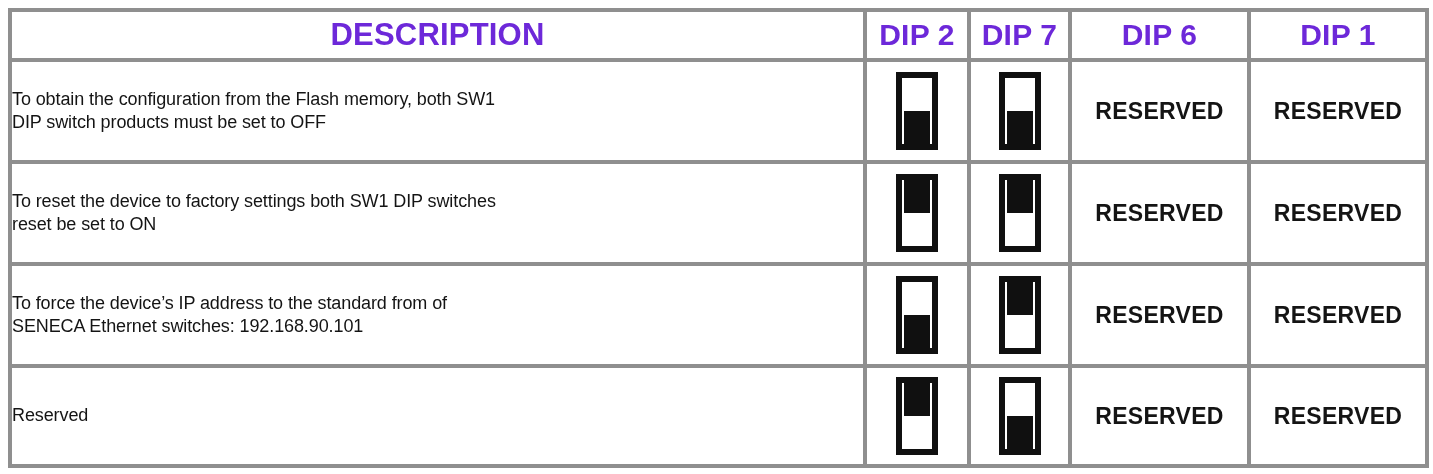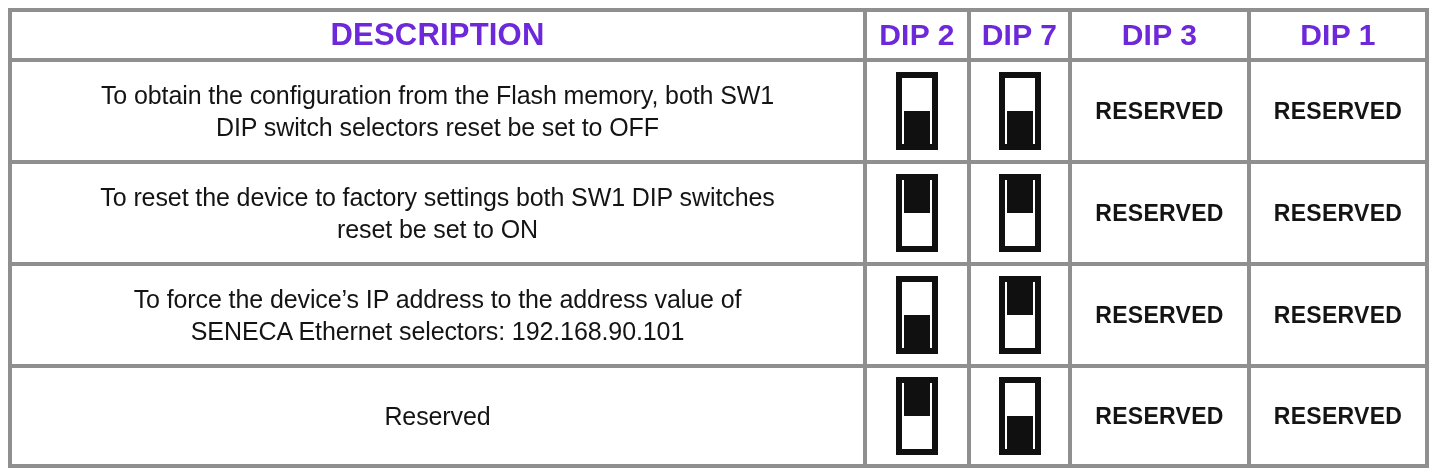--- a/index.html
+++ b/index.html
@@ -74,23 +74,23 @@
     letter-spacing: 0.2px;
     line-height: 1.05;
   }
   .hdr-desc { font-size: 31px; }
 
   
   .body-row { height: 102px; }
   .body-row.r4 { height: 100px; }
 
   .desc-cell {
-    text-align: center;
+    text-align: left;
     padding: 0 14px 0 14px;
-    font-size: 25px;
+    font-size: 18px;
     color: #141414;
     line-height: 1.28;
     letter-spacing: -0.1px;
   }
   .desc-cell .line { display: block; white-space: nowrap; }
 
   .reserved-cell {
     text-align: center;
     font-size: 23px;
     font-weight: bold;
@@ -135,30 +135,30 @@
         <col class="c-d1">
         <col class="c-d2">
         <col class="c-d3">
         <col class="c-d4">
     </colgroup>
     <thead>
       <tr class="hdr-row">
         <th class="hdr-cell hdr-desc">DESCRIPTION</th>
         <th class="hdr-cell">DIP 2</th>
         <th class="hdr-cell">DIP 7</th>
-        <th class="hdr-cell">DIP 3</th>
+        <th class="hdr-cell">DIP 6</th>
         <th class="hdr-cell">DIP 1</th>
       </tr>
     </thead>
     <tbody>
 
       <tr class="body-row r1">
         <td class="desc-cell">
           <span class="line">To obtain the configuration from the Flash memory, both SW1</span>
-          <span class="line">DIP switch selectors reset be set to OFF</span>
+          <span class="line">DIP switch products must be set to OFF</span>
         </td>
         <td class="sw-cell">
           <span class="dipsw off"><span class="slider"></span></span>
         </td>
         <td class="sw-cell">
           <span class="dipsw off"><span class="slider"></span></span>
         </td>
         <td class="reserved-cell">RESERVED</td>
         <td class="reserved-cell">RESERVED</td>
       </tr>
@@ -173,22 +173,22 @@
         </td>
         <td class="sw-cell">
           <span class="dipsw on"><span class="slider"></span></span>
         </td>
         <td class="reserved-cell">RESERVED</td>
         <td class="reserved-cell">RESERVED</td>
       </tr>
 
       <tr class="body-row r3">
         <td class="desc-cell">
-          <span class="line">To force the device’s IP address to the address value of</span>
-          <span class="line">SENECA Ethernet selectors: 192.168.90.101</span>
+          <span class="line">To force the device’s IP address to the standard from of</span>
+          <span class="line">SENECA Ethernet switches: 192.168.90.101</span>
         </td>
         <td class="sw-cell">
           <span class="dipsw off"><span class="slider"></span></span>
         </td>
         <td class="sw-cell">
           <span class="dipsw on"><span class="slider"></span></span>
         </td>
         <td class="reserved-cell">RESERVED</td>
         <td class="reserved-cell">RESERVED</td>
       </tr>

